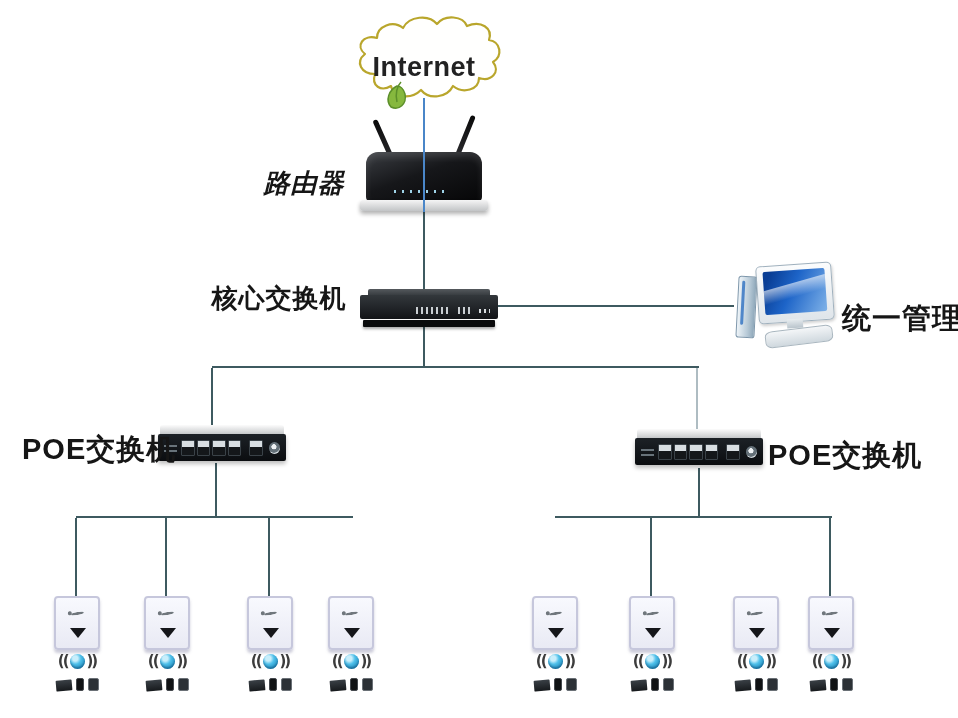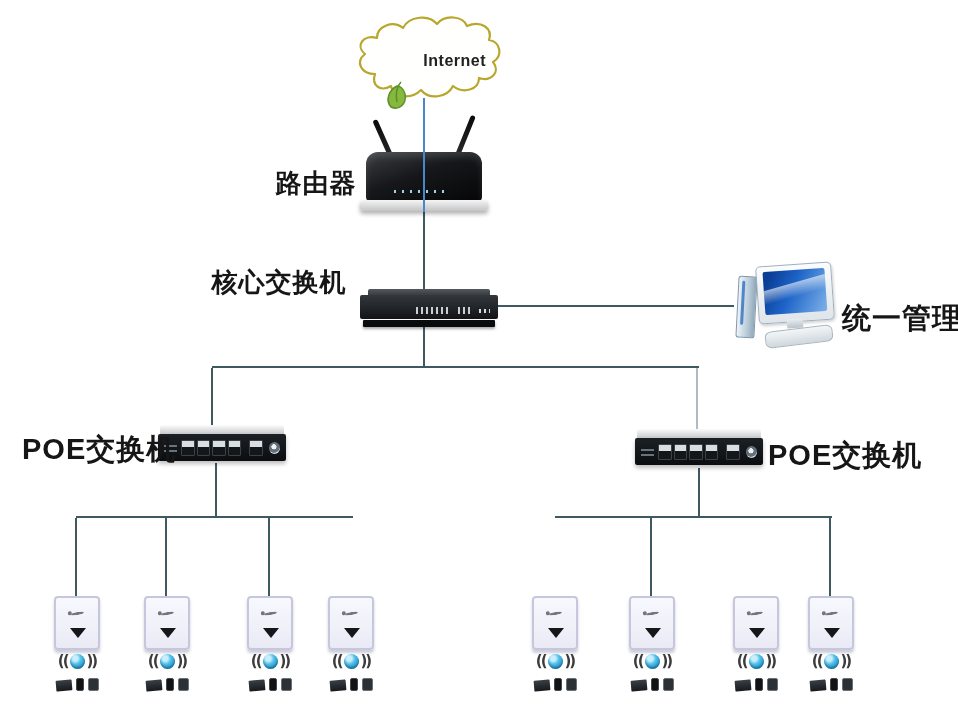--- a/index.html
+++ b/index.html
@@ -7,21 +7,21 @@
     position:relative;width:958px;height:718px;background:#ffffff;overflow:hidden;
     font-family:"Liberation Sans",sans-serif;
   }
   
   .line{position:absolute;background:#3e5a60;z-index:2;}
   .line.blue{background:#4a86c8;z-index:6;}
   .line.faint{background:#aebcc2;}
   
   .zh-label{position:absolute;color:#161616;font-weight:bold;z-index:5;text-align:center;
     letter-spacing:1px;white-space:nowrap;}
-  .lbl-internet{font-size:16px;font-weight:600;color:#222;letter-spacing:.5px;text-align:right;}
+  .lbl-internet{font-size:27px;font-weight:600;color:#222;letter-spacing:.5px;}
   .lbl-big{font-size:26px;}
   .lbl-mid{font-size:29px;}
   
   .cloud-wrap{position:absolute;left:347px;top:12px;width:162px;height:104px;z-index:3;}
   
   .router{position:absolute;left:352px;top:116px;width:146px;height:98px;z-index:4;}
   .ant{position:absolute;width:5px;height:48px;background:linear-gradient(#0a0a0a,#2e2e32);border-radius:3px;}
   .ant.l{left:30px;top:2px;transform:rotate(-24deg);}
   .ant.r{left:110px;top:-2px;transform:rotate(22deg);}
   .router-body{position:absolute;left:14px;top:36px;width:116px;height:50px;border-radius:12px 12px 5px 5px;
@@ -130,32 +130,32 @@
   <div class="zh-label lbl-internet" style="left:362px;top:52px;width:124px;">Internet</div>
 
   <div class="router">
     <div class="ant l"></div>
     <div class="ant r"></div>
     <div class="router-body">
       <div class="router-leds"></div>
     </div>
     <div class="router-base"></div>
   </div>
-  <div class="zh-label lbl-big" style="left:260px;top:166px;width:112px;">路由器</div>
+  <div class="zh-label lbl-big" style="left:248px;top:166px;width:112px;font-style:italic;">路由器</div>
 
   <div class="core">
     <div class="cs-top"></div>
     <div class="cs-body">
       <div class="cs-ports"></div>
       <div class="cs-ports2"></div>
       <div class="cs-leds"></div>
     </div>
     <div class="cs-lip"></div>
   </div>
-  <div class="zh-label lbl-big" style="left:203px;top:265px;width:152px;">核心交换机</div>
+  <div class="zh-label lbl-big" style="left:203px;top:281px;width:152px;">核心交换机</div>
 
   <div class="pc">
     <div class="pc-tower"></div>
     <div class="pc-monitor">
       <div class="pc-screen"></div>
     </div>
     <div class="pc-stand"></div>
     <div class="pc-keyboard"></div>
   </div>
   <div class="zh-label lbl-mid" style="left:842px;top:299px;width:104px;">统一管理</div>

